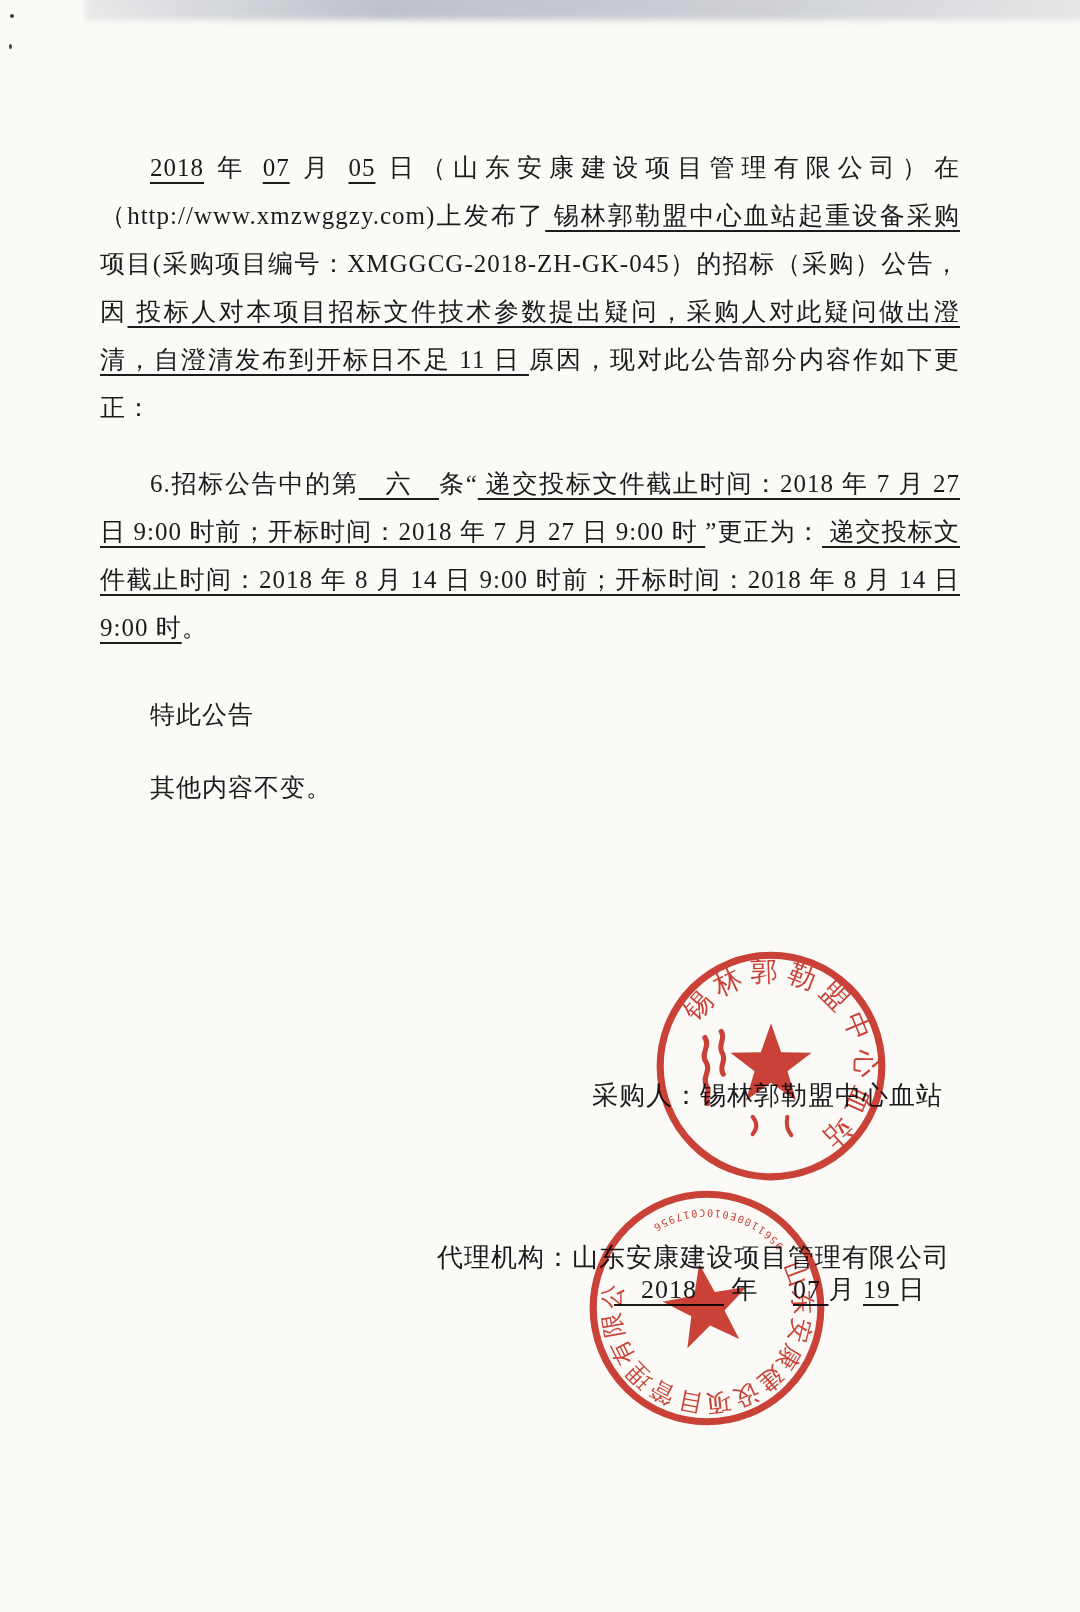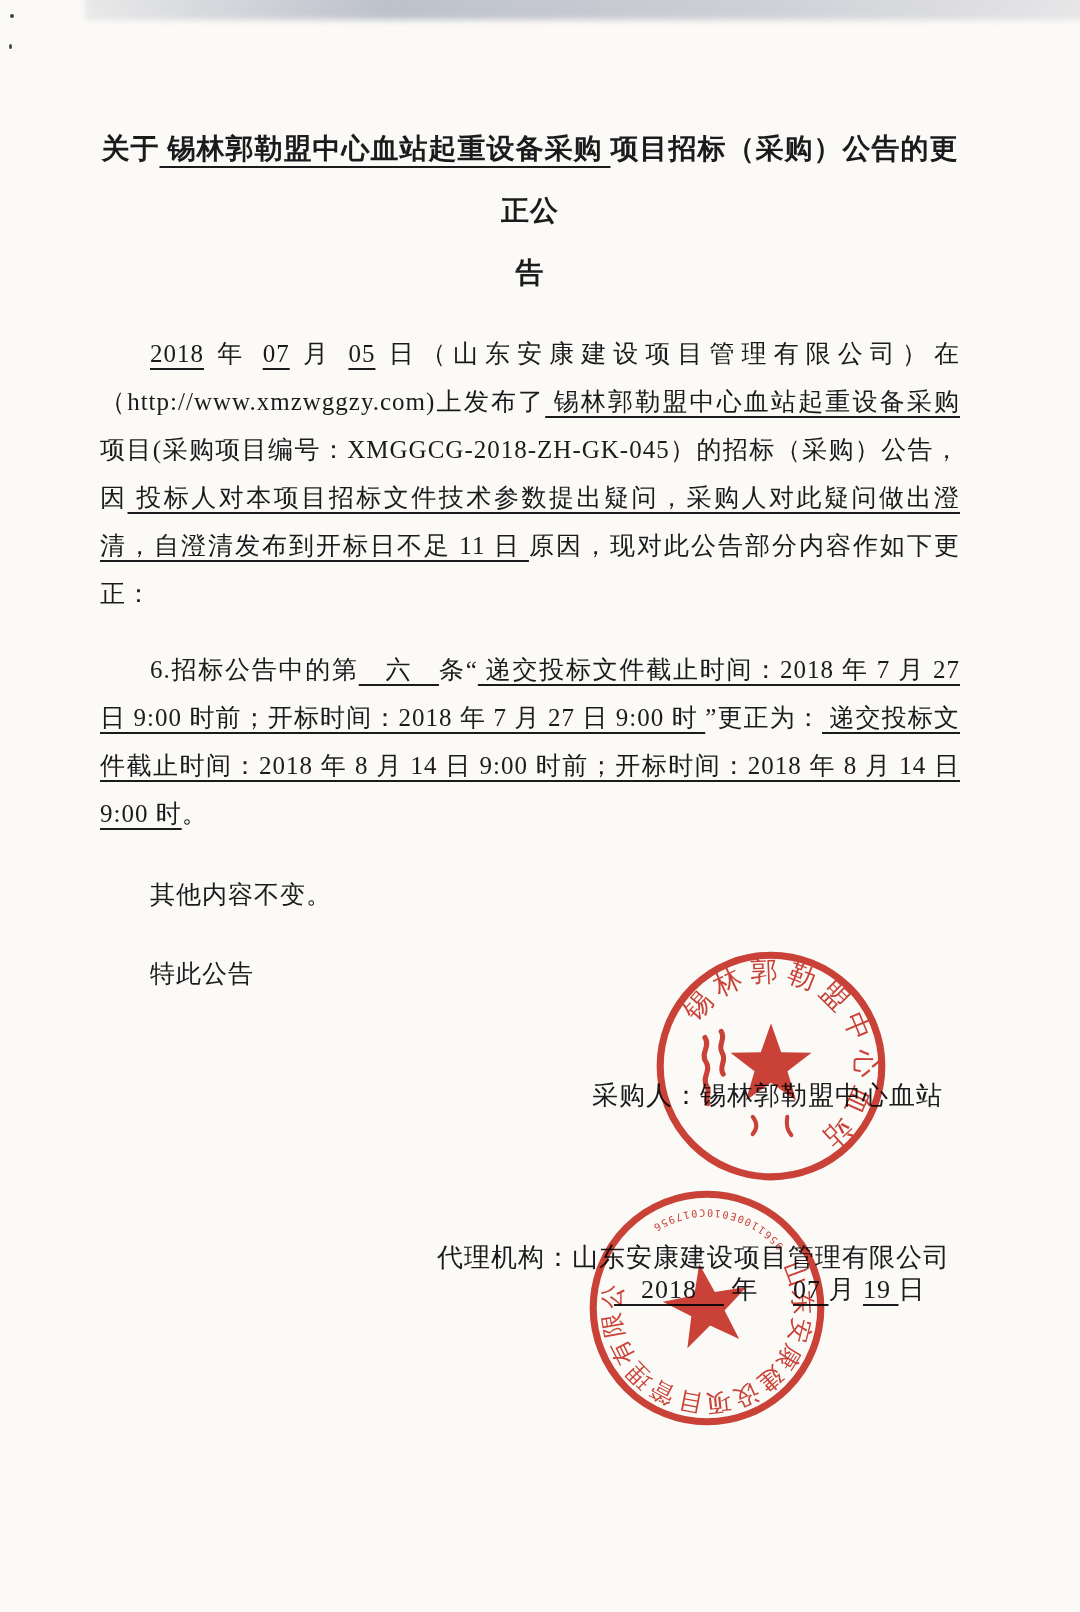--- a/index.html
+++ b/index.html
@@ -37,31 +37,27 @@
 </head>
 <body>
 
 <div class="page">
 
   <div class="smudge-top"></div>
   <div class="speck" style="left:10px;top:14px;width:4px;height:4px;"></div>
   <div class="speck" style="left:9px;top:44px;width:3px;height:5px;"></div>
 
   <div class="content">
-    <h1 class="doc-title">
-      <span><span>关于</span><span class="u"> 锡林郭勒盟中心血站起重设备采购 </span><span>项目招标（采购）公告的更正公</span></span><br>
-      <span>告</span>
-    </h1>
 
     <p class="para p1"><span class="u">2018</span><span> 年 </span><span class="u">07</span><span> 月 </span><span class="u">05</span><span> 日（山东安康建设项目管理有限公司）在（http://www.xmzwggzy.com)上发布了</span><span class="u"> 锡林郭勒盟中心血站起重设备采购 </span><span>项目(采购项目编号：XMGGCG-2018-ZH-GK-045）的招标（采购）公告，因</span><span class="u"> 投标人对本项目招标文件技术参数提出疑问，采购人对此疑问做出澄清，自澄清发布到开标日不足 11 日 </span><span>原因，现对此公告部分内容作如下更正：</span></p>
 
     <p class="para p2"><span>6.招标公告中的第</span><span class="u">　六　</span><span>条“</span><span class="u"> 递交投标文件截止时间：2018 年 7 月 27 日 9:00 时前；开标时间：2018 年 7 月 27 日 9:00 时 </span><span>”更正为：</span><span class="u"> 递交投标文件截止时间：2018 年 8 月 14 日 9:00 时前；开标时间：2018 年 8 月 14 日 9:00 时</span><span>。</span></p>
 
+    <p class="closing-line c2">特此公告</p>
     <p class="closing-line c1">其他内容不变。</p>
-    <p class="closing-line c2">特此公告</p>
   </div>
 
   <div class="sig-line sig-agency">
     <span>代理机构：</span><span>山东安康建设项目管理有限公司</span>
   </div>
 
   <div class="sig-line sig-purchaser">
     <span>采购人：</span><span>锡林郭勒盟中心血站</span>
   </div>
 

